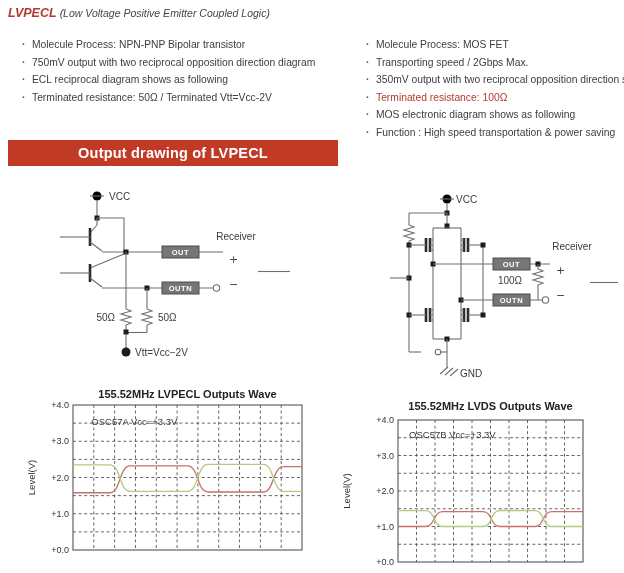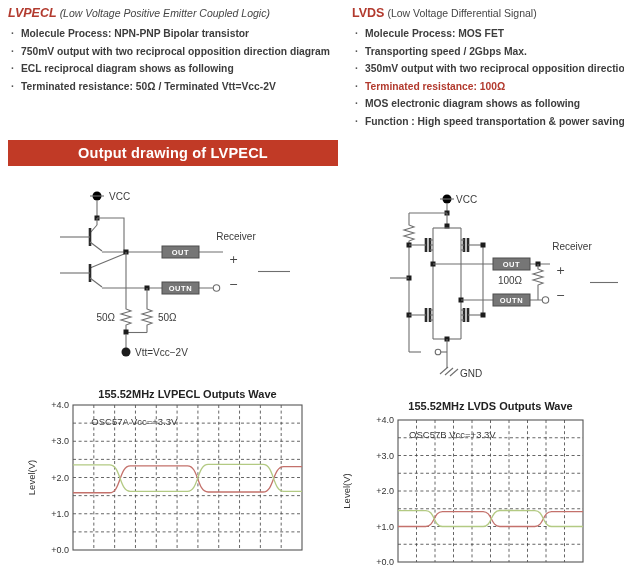--- a/index.html
+++ b/index.html
@@ -1,21 +1,21 @@
 <!DOCTYPE html>
 <html><head>
 <meta charset="utf-8">
 <style>
   html,body{margin:0;padding:0;background:#fff;}
   .page{position:relative;width:624px;height:573px;background:#ffffff;overflow:hidden;
         font-family:"Liberation Sans",sans-serif;}
   .abs{position:absolute;}
   .head{font-size:10.5px;color:#454545;white-space:nowrap;}
   .head .title{color:#b23a2e;font-weight:bold;font-size:12.5px;margin-right:3px;}
-  ul.specs{list-style:none;margin:0;padding:0;font-weight:bold;}
+  ul.specs{list-style:none;margin:11px;padding:0;}
   ul.specs li{position:relative;padding-left:11px;font-size:10.3px;line-height:17.6px;
               color:#3d3d3d;white-space:nowrap;}
   ul.specs li::before{content:"\00B7";position:absolute;left:1px;top:0;color:#555;font-weight:bold;}
   ul.specs li.red{color:#b23a2e;}
   .banner{background:#c13a26;color:#ffffff;font-weight:bold;font-size:14.5px;
           text-align:center;height:26px;line-height:26px;letter-spacing:0.2px;}
   
   .ckt line,.ckt polyline,.ckt path{stroke:#6e6e6e;stroke-width:1.1;fill:none;}
   .ckt .bar{stroke:#2b2b2b;stroke-width:2.6;}
   .ckt .node{fill:#1c1c1c;stroke:none;}
@@ -45,23 +45,20 @@
     <span class="title">LVPECL</span><span>(Low Voltage Positive Emitter Coupled Logic)</span>
   </div>
   <ul class="specs abs" style="left:10px;top:25px;">
 
   <li>Molecule Process: NPN-PNP Bipolar transistor</li>
       <li>750mV output with two reciprocal opposition direction diagram</li>
       <li>ECL reciprocal diagram shows as following</li>
       <li>Terminated resistance: 50Ω / Terminated Vtt=Vcc-2V</li>
     </ul>
 
-  <div class="abs head" style="left:352px;top:6px;">
-    <span class="title">LVDS</span><span>(Low Voltage Differential Signal)</span>
-  </div>
   <ul class="specs abs" style="left:354px;top:25px;">
 
   <li>Molecule Process: MOS FET</li>
       <li>Transporting speed / 2Gbps Max.</li>
       <li>350mV output with two reciprocal opposition direction signals</li>
       <li class="red">Terminated resistance: 100Ω</li>
       <li>MOS electronic diagram shows as following</li>
       <li>Function : High speed transportation &amp; power saving</li>
     </ul>
 

